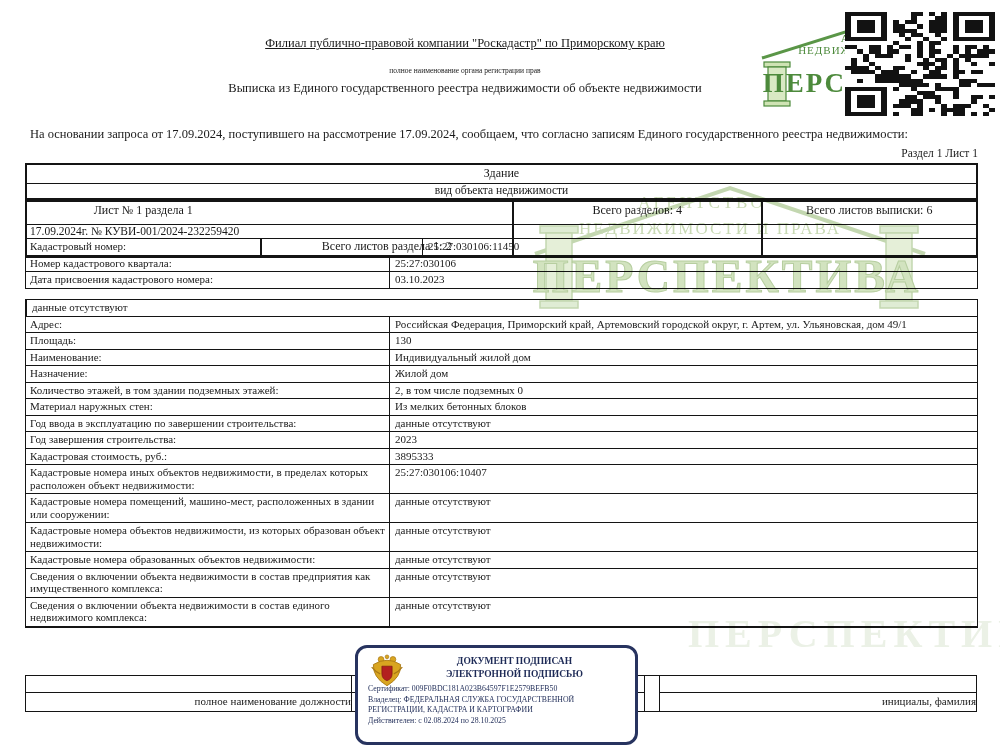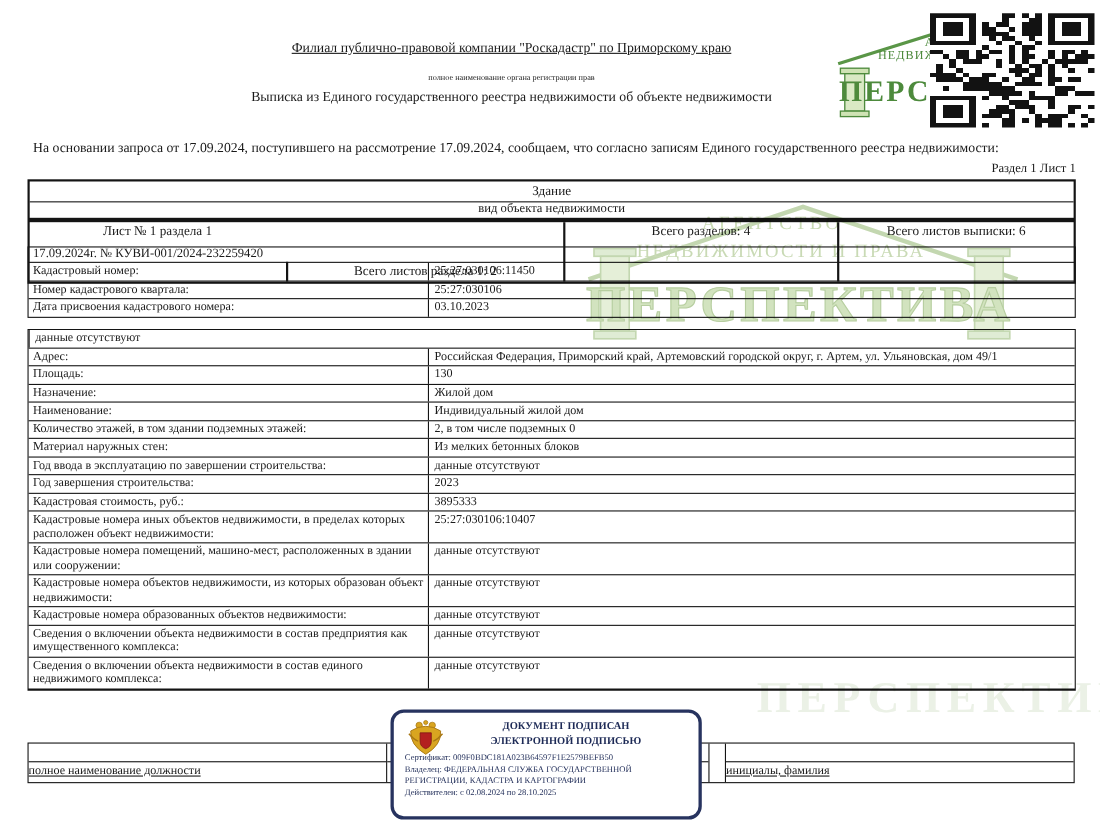--- a/index.html
+++ b/index.html
@@ -21,31 +21,31 @@
   .sheet-box{top:200px;display:flex;}
   .sheet-cell{font-size:12px;text-align:center;padding:1px 0 2px;box-sizing:border-box;}
   .sheet-cell+.sheet-cell{border-left:2px solid #141414;}
   .sc1{width:24.5%;} .sc2{width:26.6%;margin-top:36px;} .sc3{width:26.2%;} .sc4{width:22.7%;}
   .block{border:1.5px solid #141414;}
   .block1{top:224px;}
   .block2{top:299px;border-bottom-width:2px;}
   .req-row{font-size:11.5px;padding:0 4px 1px;border-bottom:1px solid #141414;}
   .kv-row{display:flex;border-top:1px solid #141414;}
   .kv-row:first-child{border-top:none;}
-  .block1 .kv-row:first-child{border-top:none;}
+  .block1 .kv-row:first-child{border-top:none;gap:33px;}
   .kv-label{width:363px;padding:1px 4px 2px;font-size:11px;line-height:12.5px;box-sizing:border-box;}
   .kv-value{flex:1;border-left:1px solid #141414;padding:1px 5px 2px;font-size:11px;line-height:12.5px;}
   
   .sig-table{position:absolute;top:675px;left:25px;width:952px;height:37px;border:1.5px solid #141414;
              display:flex;box-sizing:border-box;z-index:1;}
   .sig-col{display:flex;flex-direction:column;box-sizing:border-box;}
   .sig-col+.sig-col{border-left:1.5px solid #141414;}
   .sg1{width:325px;} .sg2{width:293px;} .sg3{width:15px;} .sg4{flex:1;}
   .sig-empty{height:16px;border-bottom:1.5px solid #141414;}
-  .sig-cap{flex:1;text-align:left;font-size:11px;padding-top:2px;text-decoration:underline;}
+  .sig-cap{flex:1;text-align:right;font-size:11px;padding-top:2px;}
   
   .stamp{position:absolute;left:355px;top:645px;width:283px;height:100px;background:#fff;
          border:3px solid #27335f;border-radius:12px;z-index:5;box-sizing:border-box;color:#1d2a56;}
   .stamp-eagle{position:absolute;left:12px;top:5px;}
   .stamp-titles{margin:7px 8px 0 44px;text-align:center;font-weight:bold;font-size:9.5px;line-height:13px;}
   .stamp-body{margin:3px 8px 0 10px;font-size:7.8px;line-height:10.5px;}
   
   .corner-logo{position:absolute;left:758px;top:18px;z-index:1;}
   .qr{position:absolute;left:845px;top:12px;z-index:2;}
   .watermark-center{position:absolute;left:520px;top:182px;z-index:4;mix-blend-mode:multiply;opacity:.9;pointer-events:none;}
@@ -106,27 +106,27 @@
     <div class="kv-label">Адрес:</div>
     <div class="kv-value">Российская Федерация, Приморский край, Артемовский городской округ, г. Артем, ул. Ульяновская, дом 49/1</div>
   </div>
 
   <div class="kv-row">
     <div class="kv-label">Площадь:</div>
     <div class="kv-value">130</div>
   </div>
 
   <div class="kv-row">
+    <div class="kv-label">Наименование:</div>
+    <div class="kv-value">Индивидуальный жилой дом</div>
+  </div>
+
+  <div class="kv-row">
     <div class="kv-label">Назначение:</div>
     <div class="kv-value">Жилой дом</div>
-  </div>
-
-  <div class="kv-row">
-    <div class="kv-label">Наименование:</div>
-    <div class="kv-value">Индивидуальный жилой дом</div>
   </div>
 
   <div class="kv-row">
     <div class="kv-label">Количество этажей, в том здании подземных этажей:</div>
     <div class="kv-value">2, в том числе подземных 0</div>
   </div>
 
   <div class="kv-row">
     <div class="kv-label">Материал наружных стен:</div>
     <div class="kv-value">Из мелких бетонных блоков</div>

